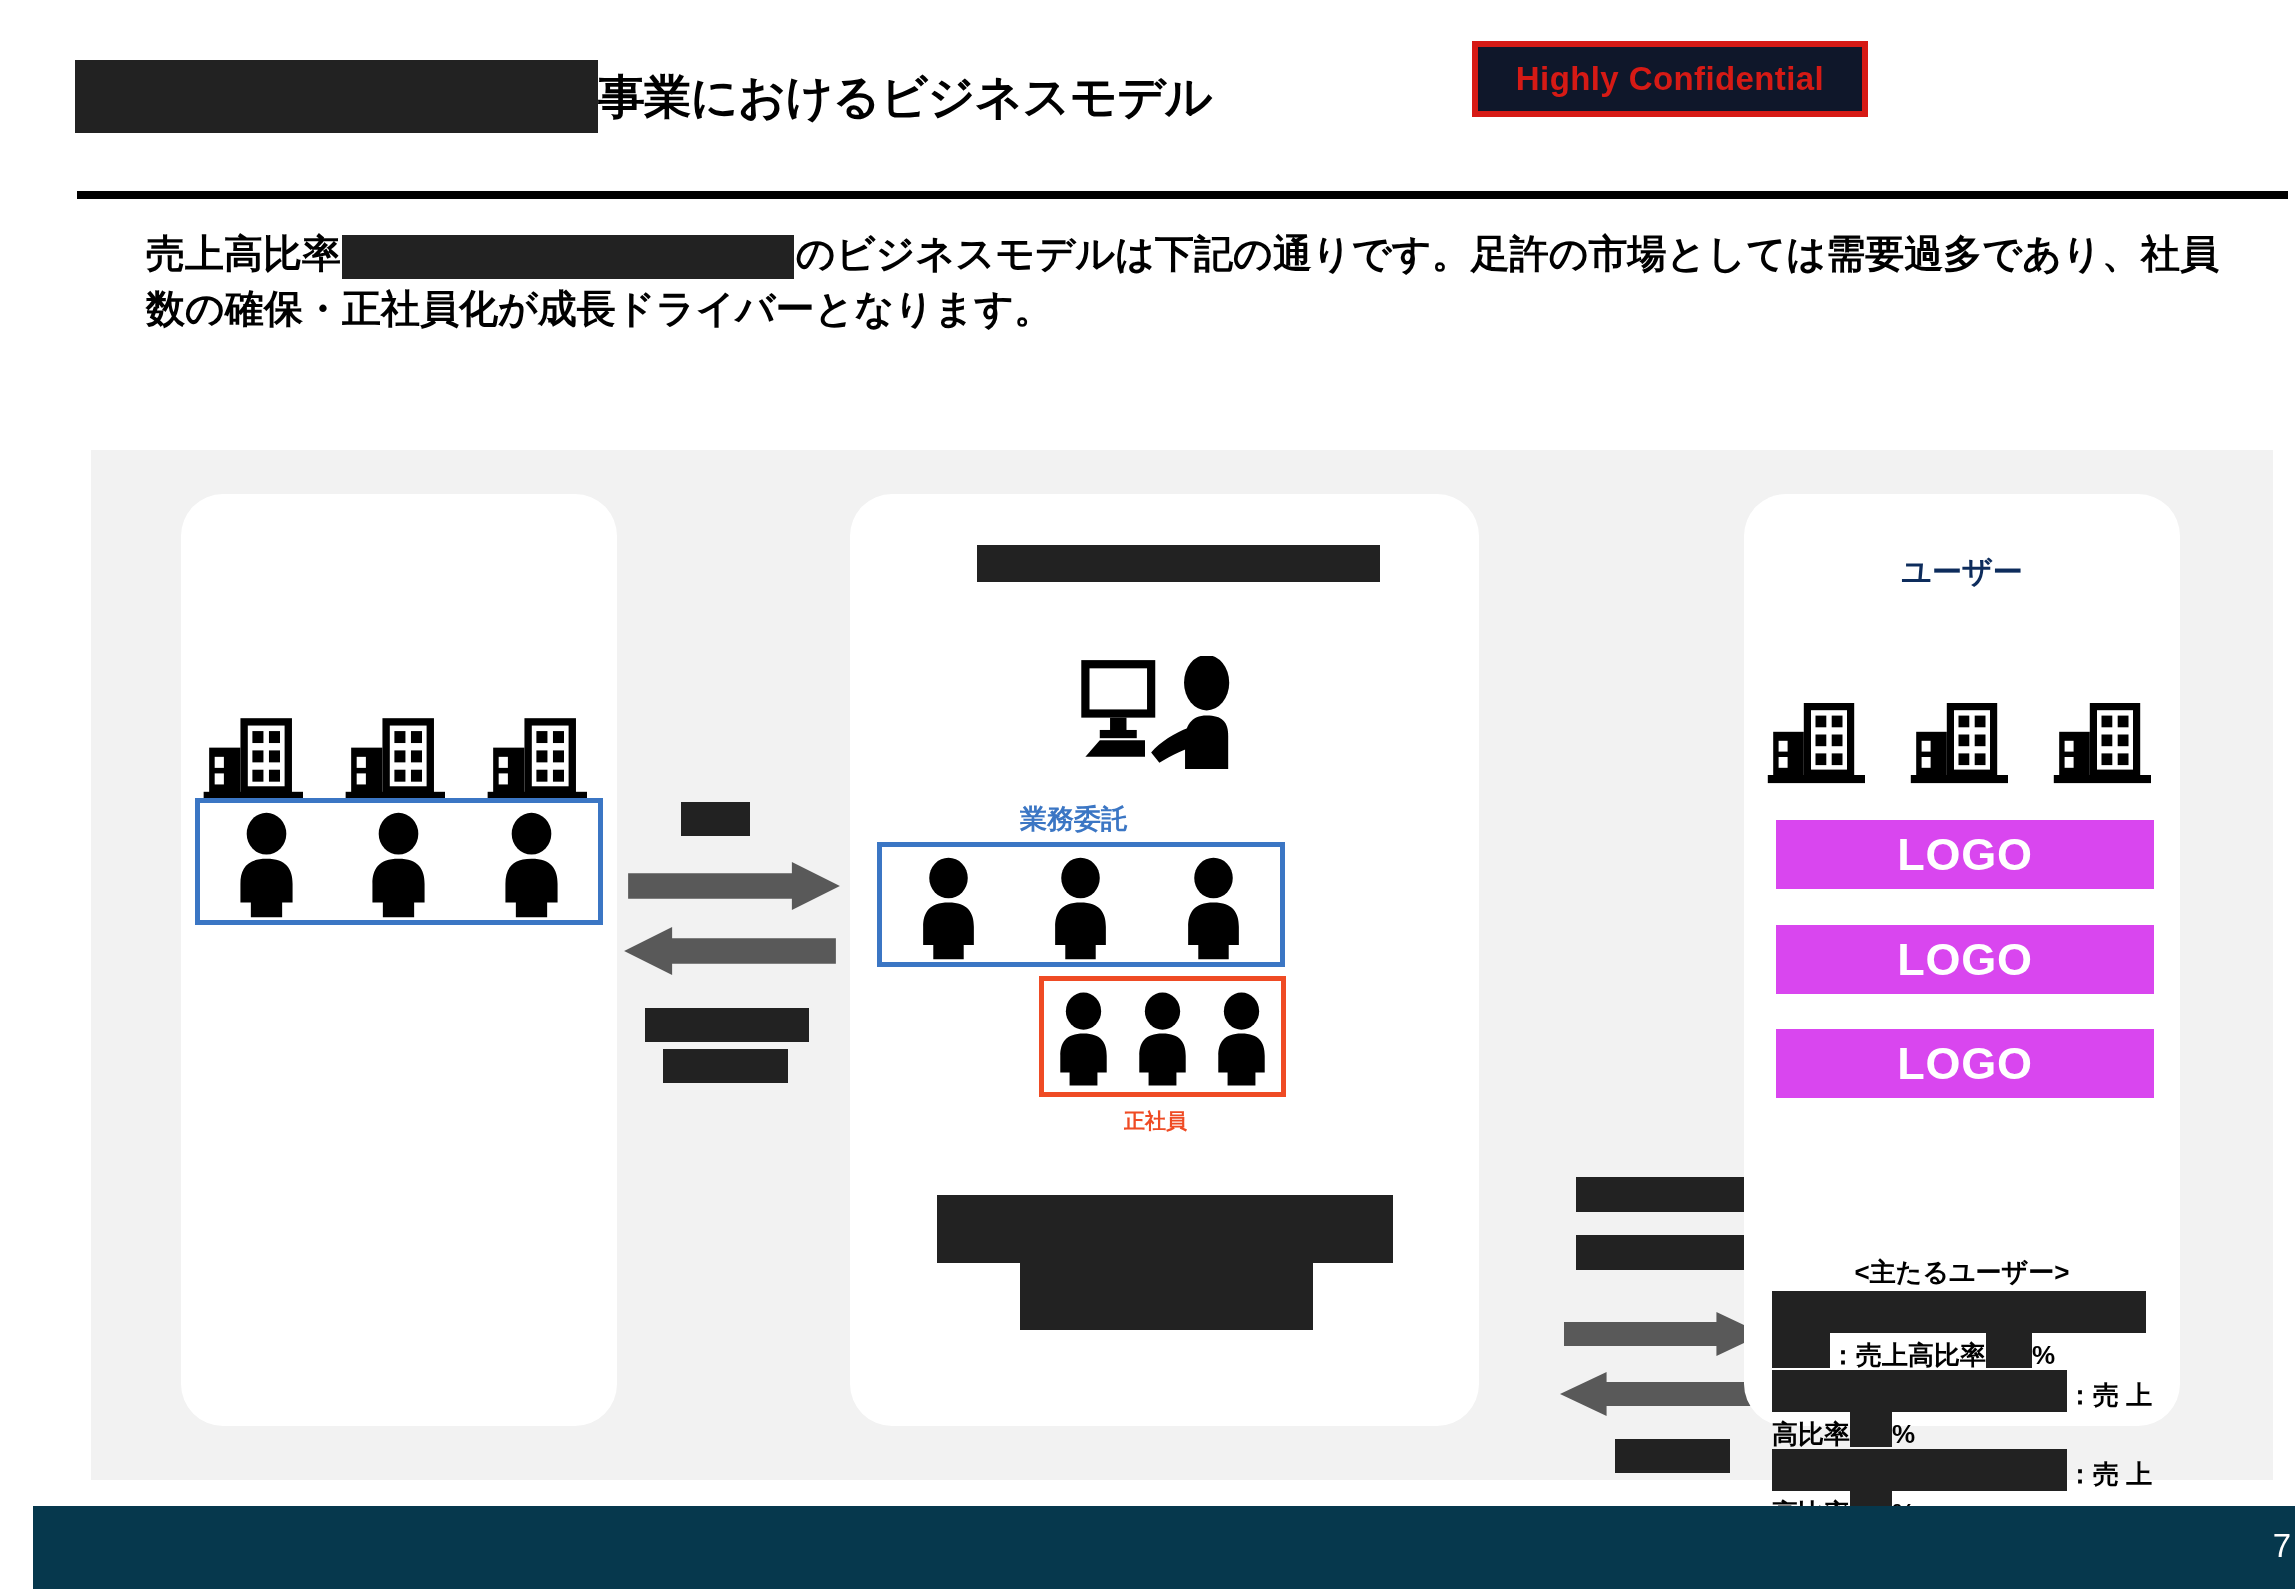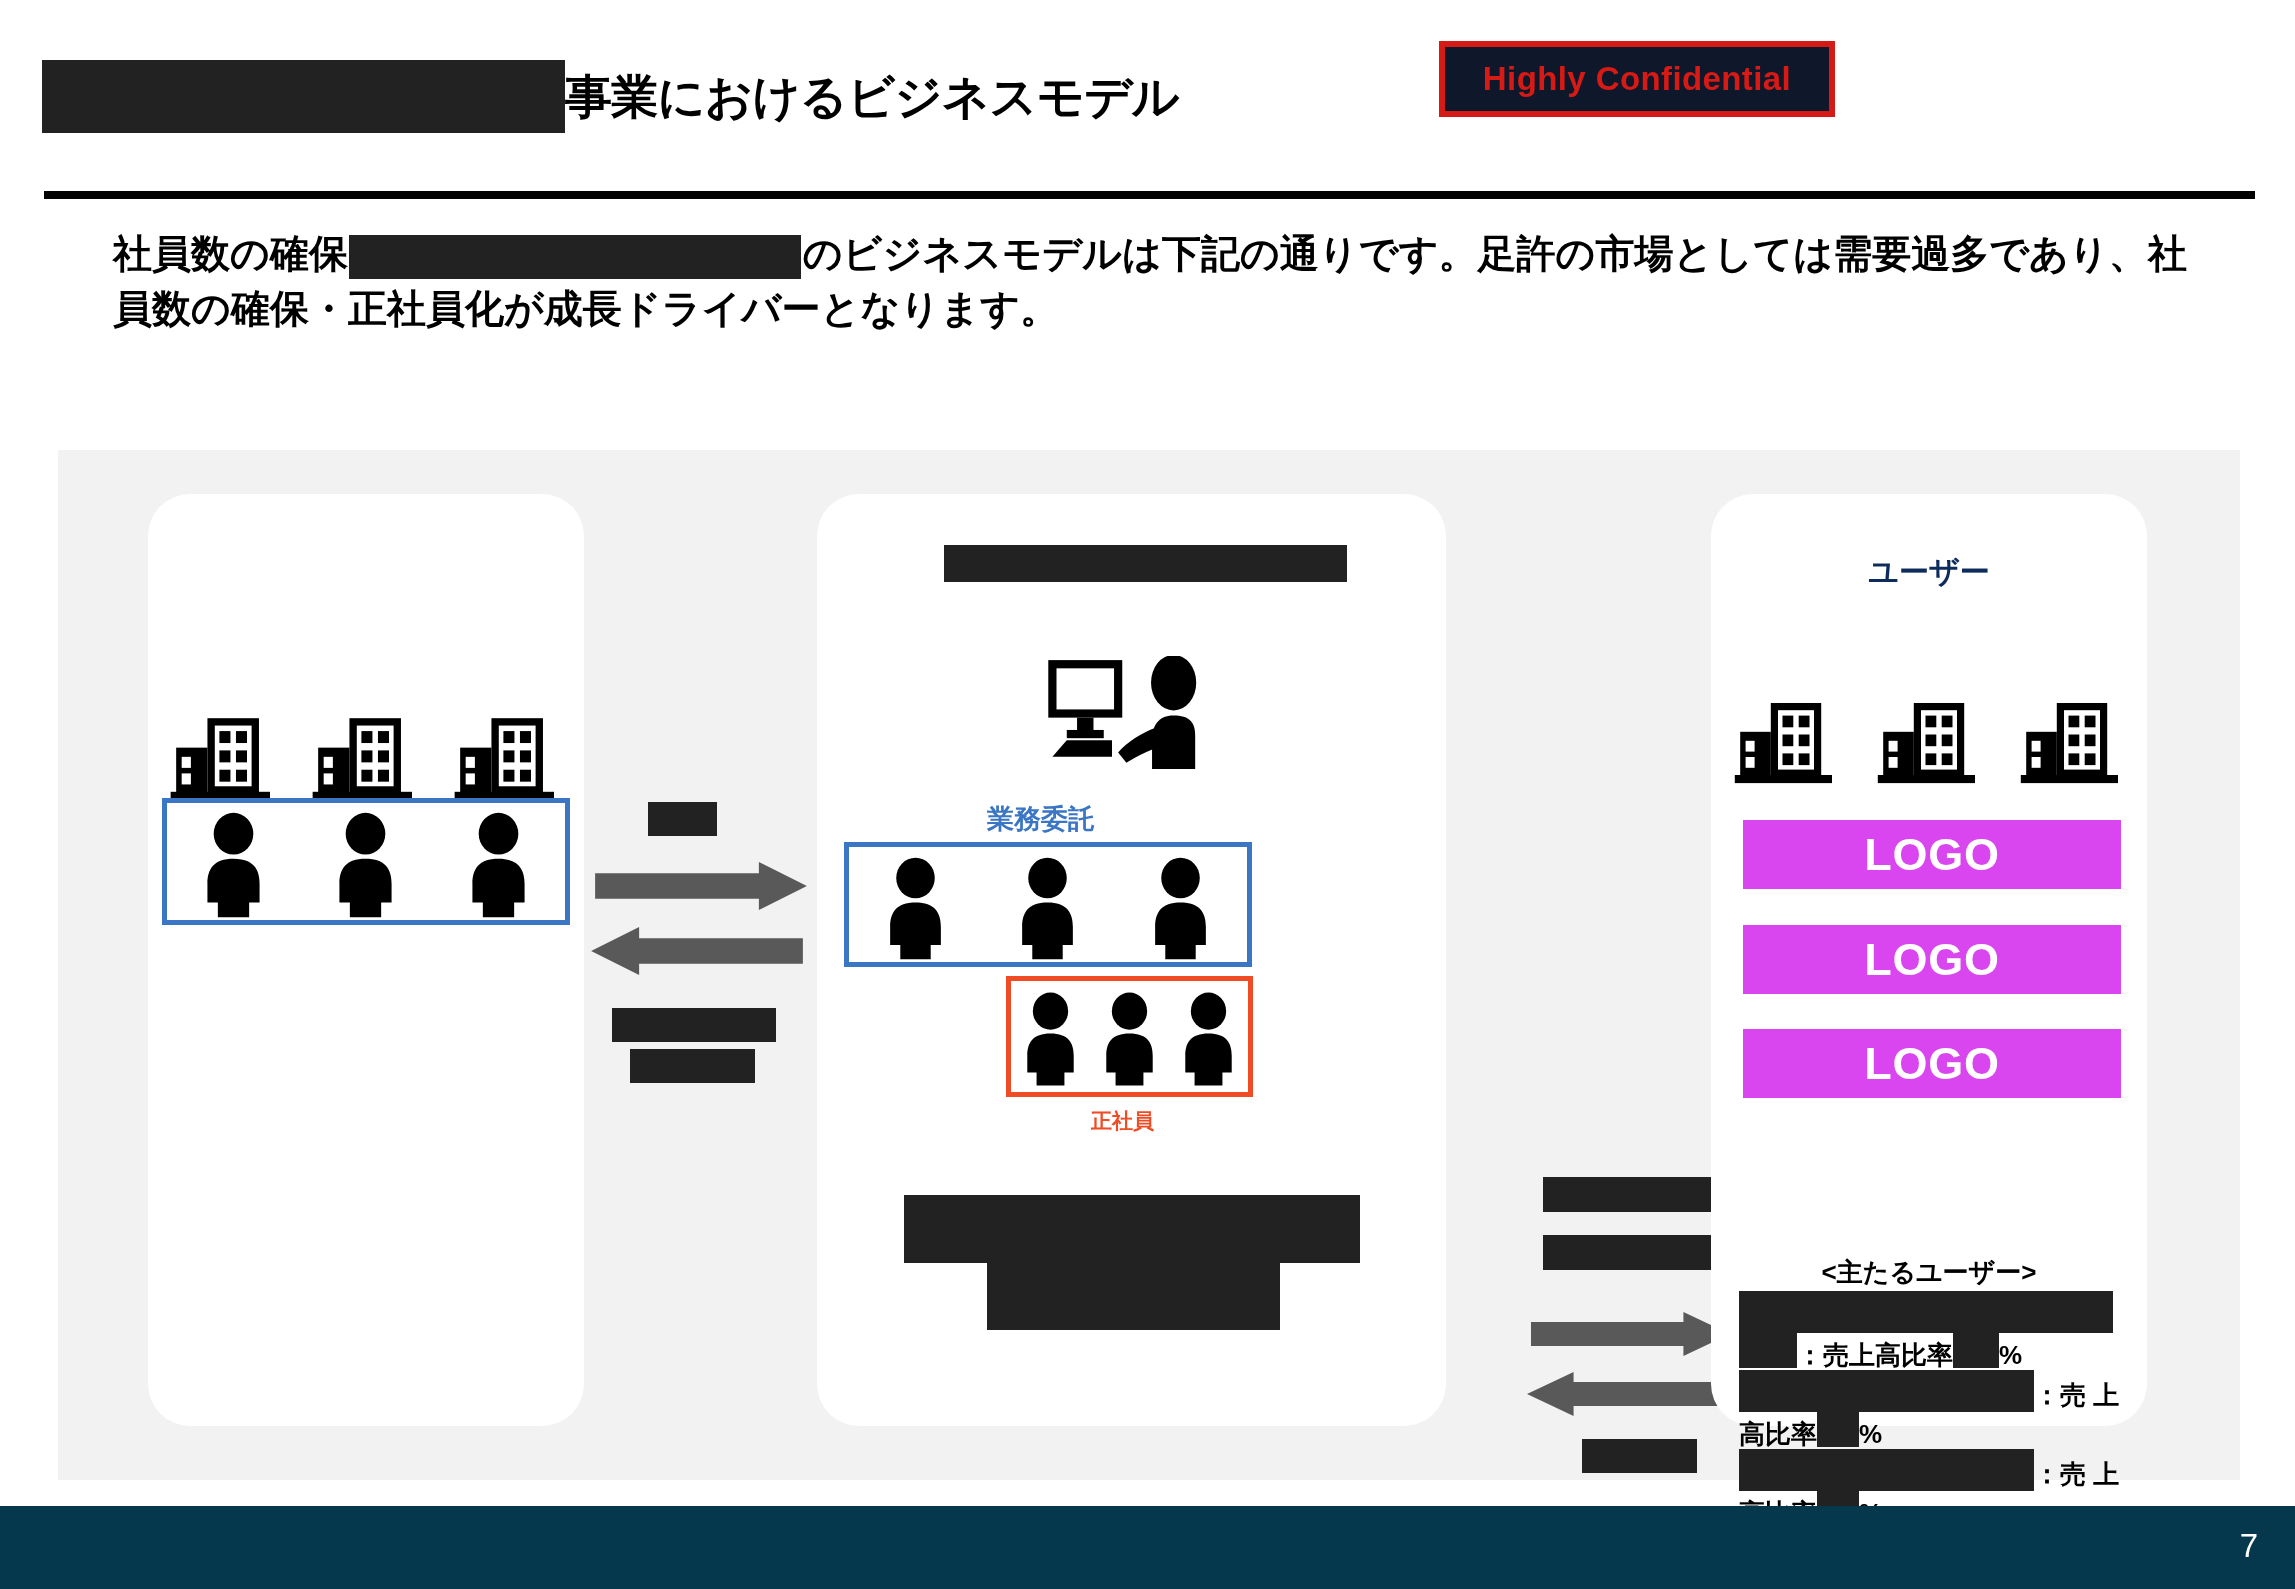--- a/index.html
+++ b/index.html
@@ -2,21 +2,21 @@
 <html style="font-size:11.3px"><head>
 <meta charset="utf-8">
 <style>
   * { box-sizing: border-box; margin: 0; padding: 0; }
   html, body {
     width: 2295px; height: 1589px;
     background: #ffffff;
     font-family: "Liberation Sans", "DejaVu Sans", sans-serif;
     overflow: hidden;
   }
-  #slide { position: relative; width: 1869px; height: 1589px; background:#fff; }
+  #slide { position: relative; width: 1869px; height: 1589px; background:#fff;margin-left:33px; }
 
   
   .redact { background: #222222; display: inline-block; vertical-align: middle; }
   .redact-blk { background: #222222; position: absolute; }
 
   
   .title-row {
     position: absolute; left: 42px; top: 60px;
     display: flex; align-items: center;
   }
@@ -130,21 +130,21 @@
     <div class="title-text">事業におけるビジネスモデル</div>
   </div>
 
   <div class="conf-badge">
     <span>Highly Confidential</span>
   </div>
 
   <div class="hrule"></div>
 
   <div class="lead">
-    <span>社員数の確保</span><span class="redact"></span><span>のビジネスモデルは下記の通りです。足許の市場としては需要過多であり、社員数の確保・正社員化が成長ドライバーとなります。</span>
+    <span>売上高比率</span><span class="redact"></span><span>のビジネスモデルは下記の通りです。足許の市場としては需要過多であり、社員数の確保・正社員化が成長ドライバーとなります。</span>
   </div>
 
   <div class="diagram">
 
     <div class="panel" id="panel-left">
 
 
       <div class="bldg-row" style="left:20px; top:215px; width:396px;">
         <svg width="112" height="92" viewBox="0 0 120 100">
           <rect x="8" y="42" width="34" height="50" fill="#000"></rect>

